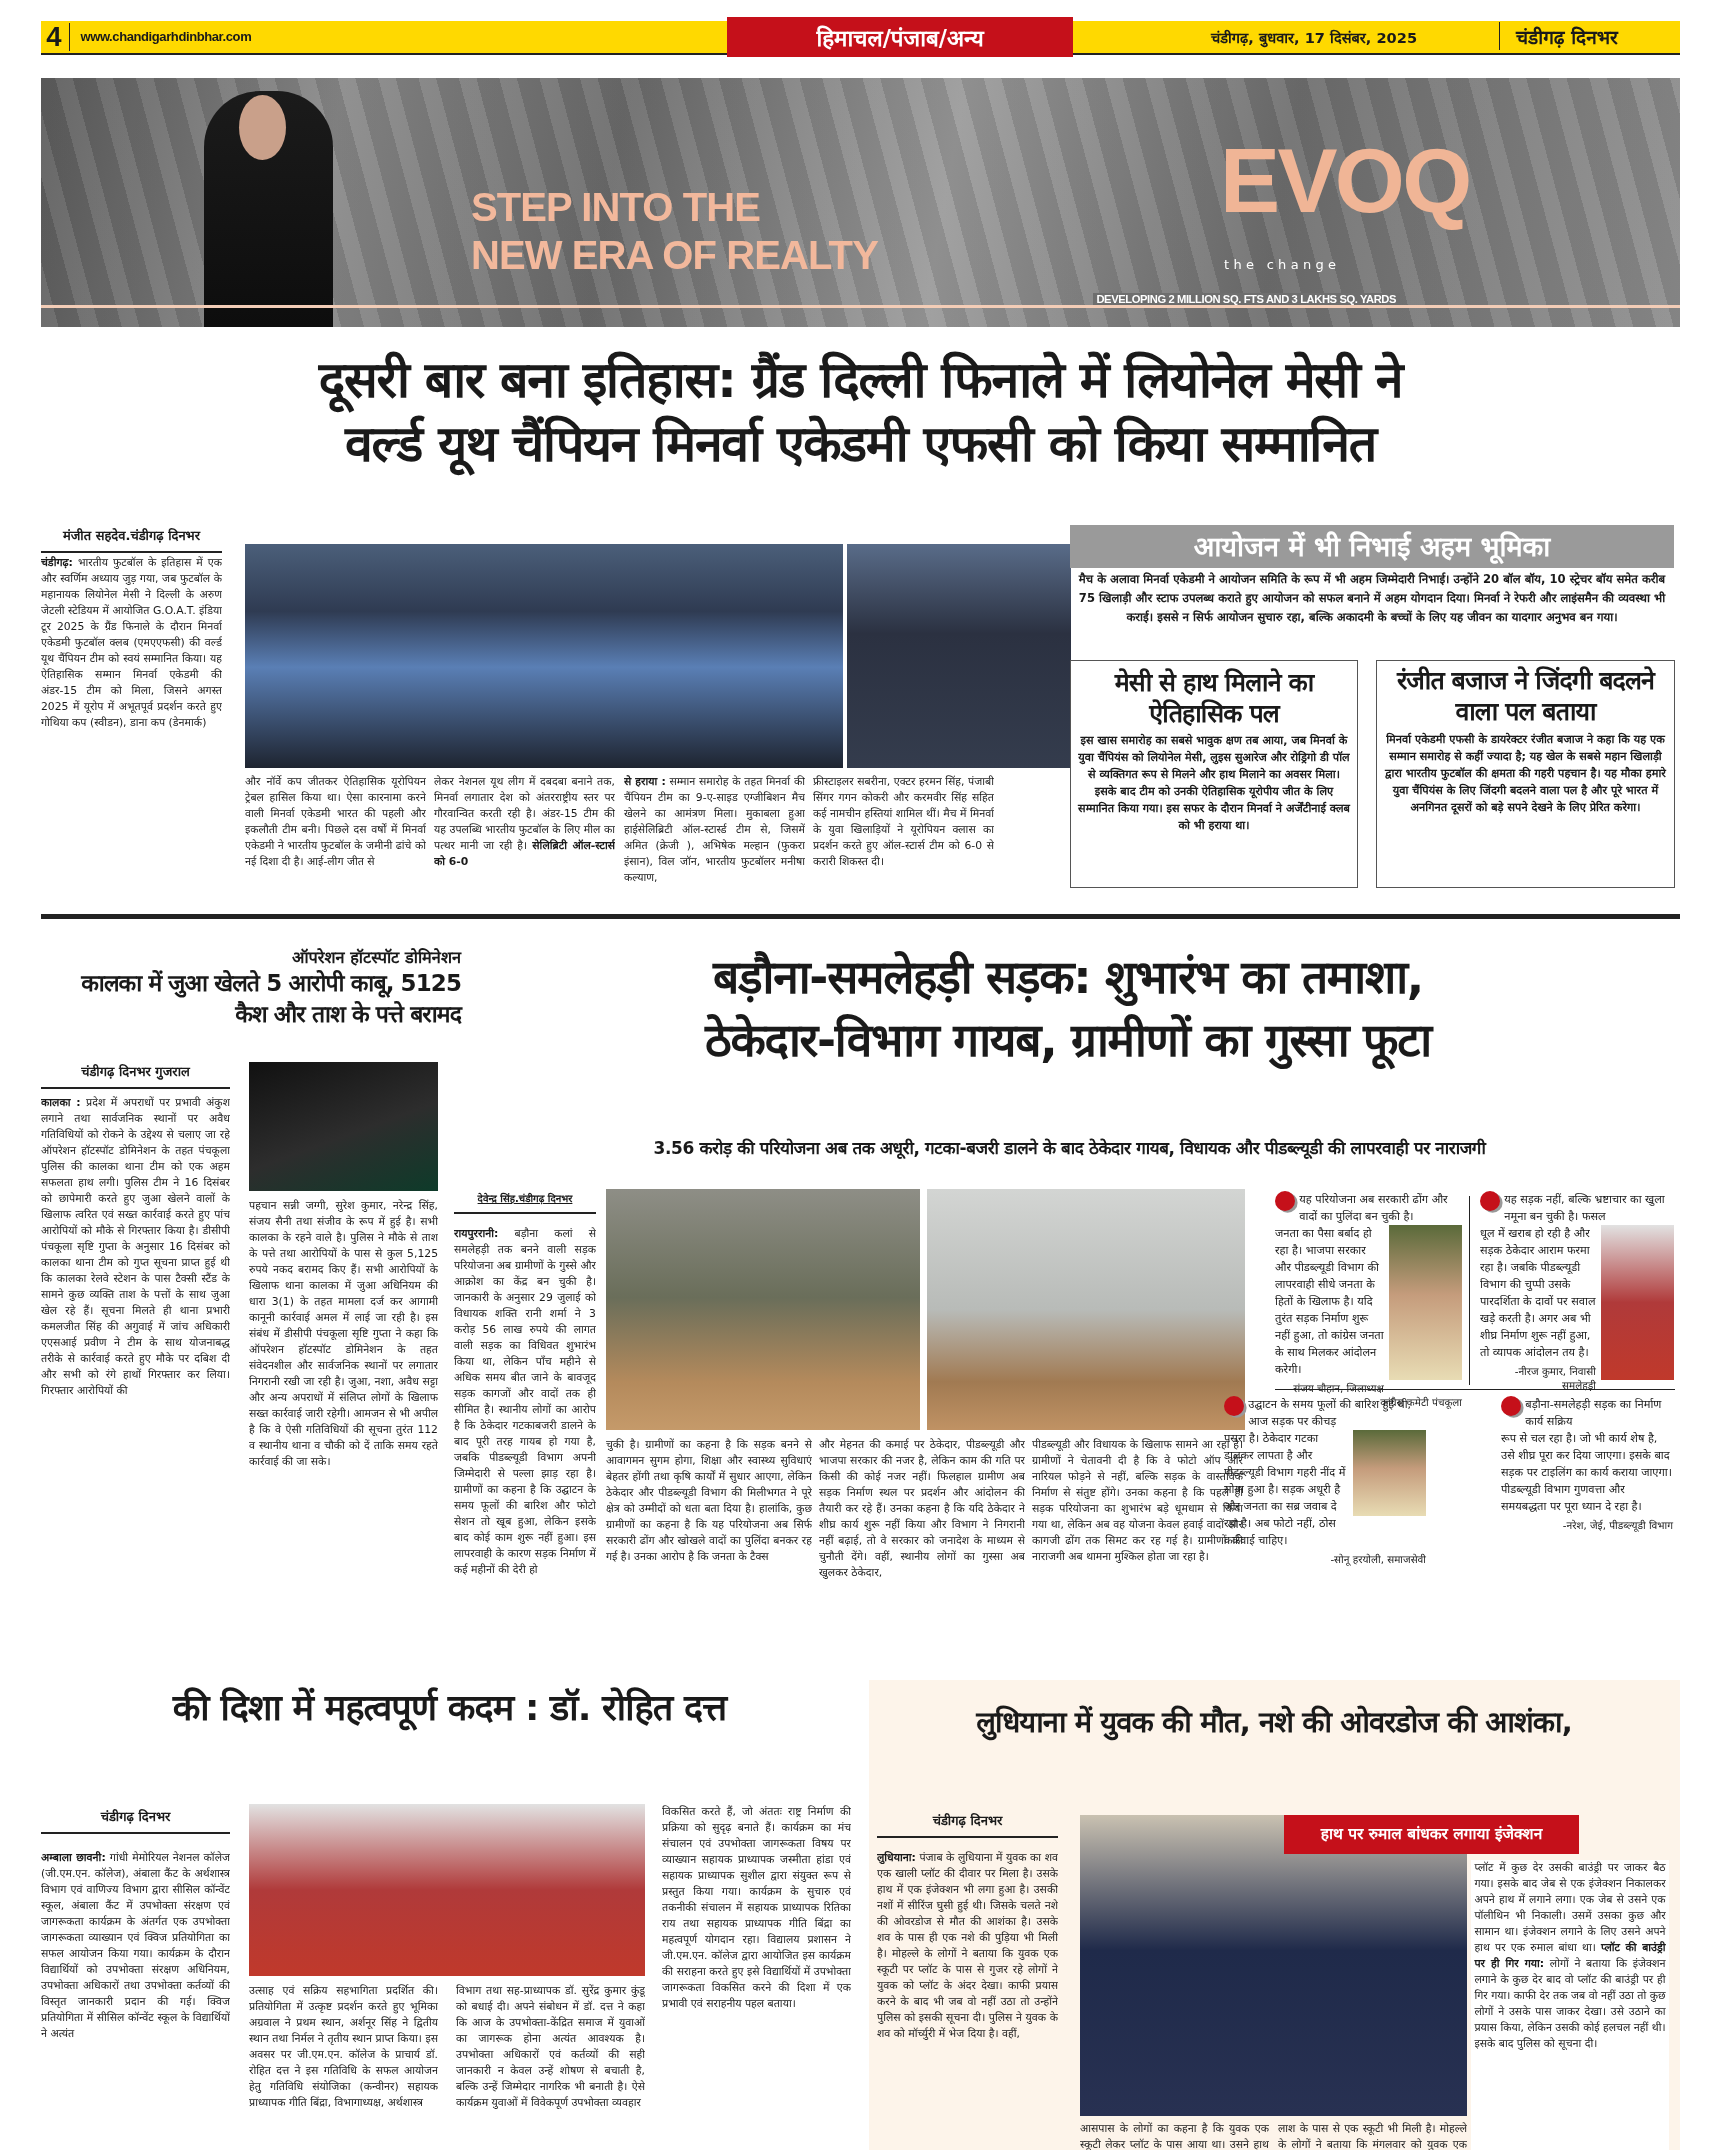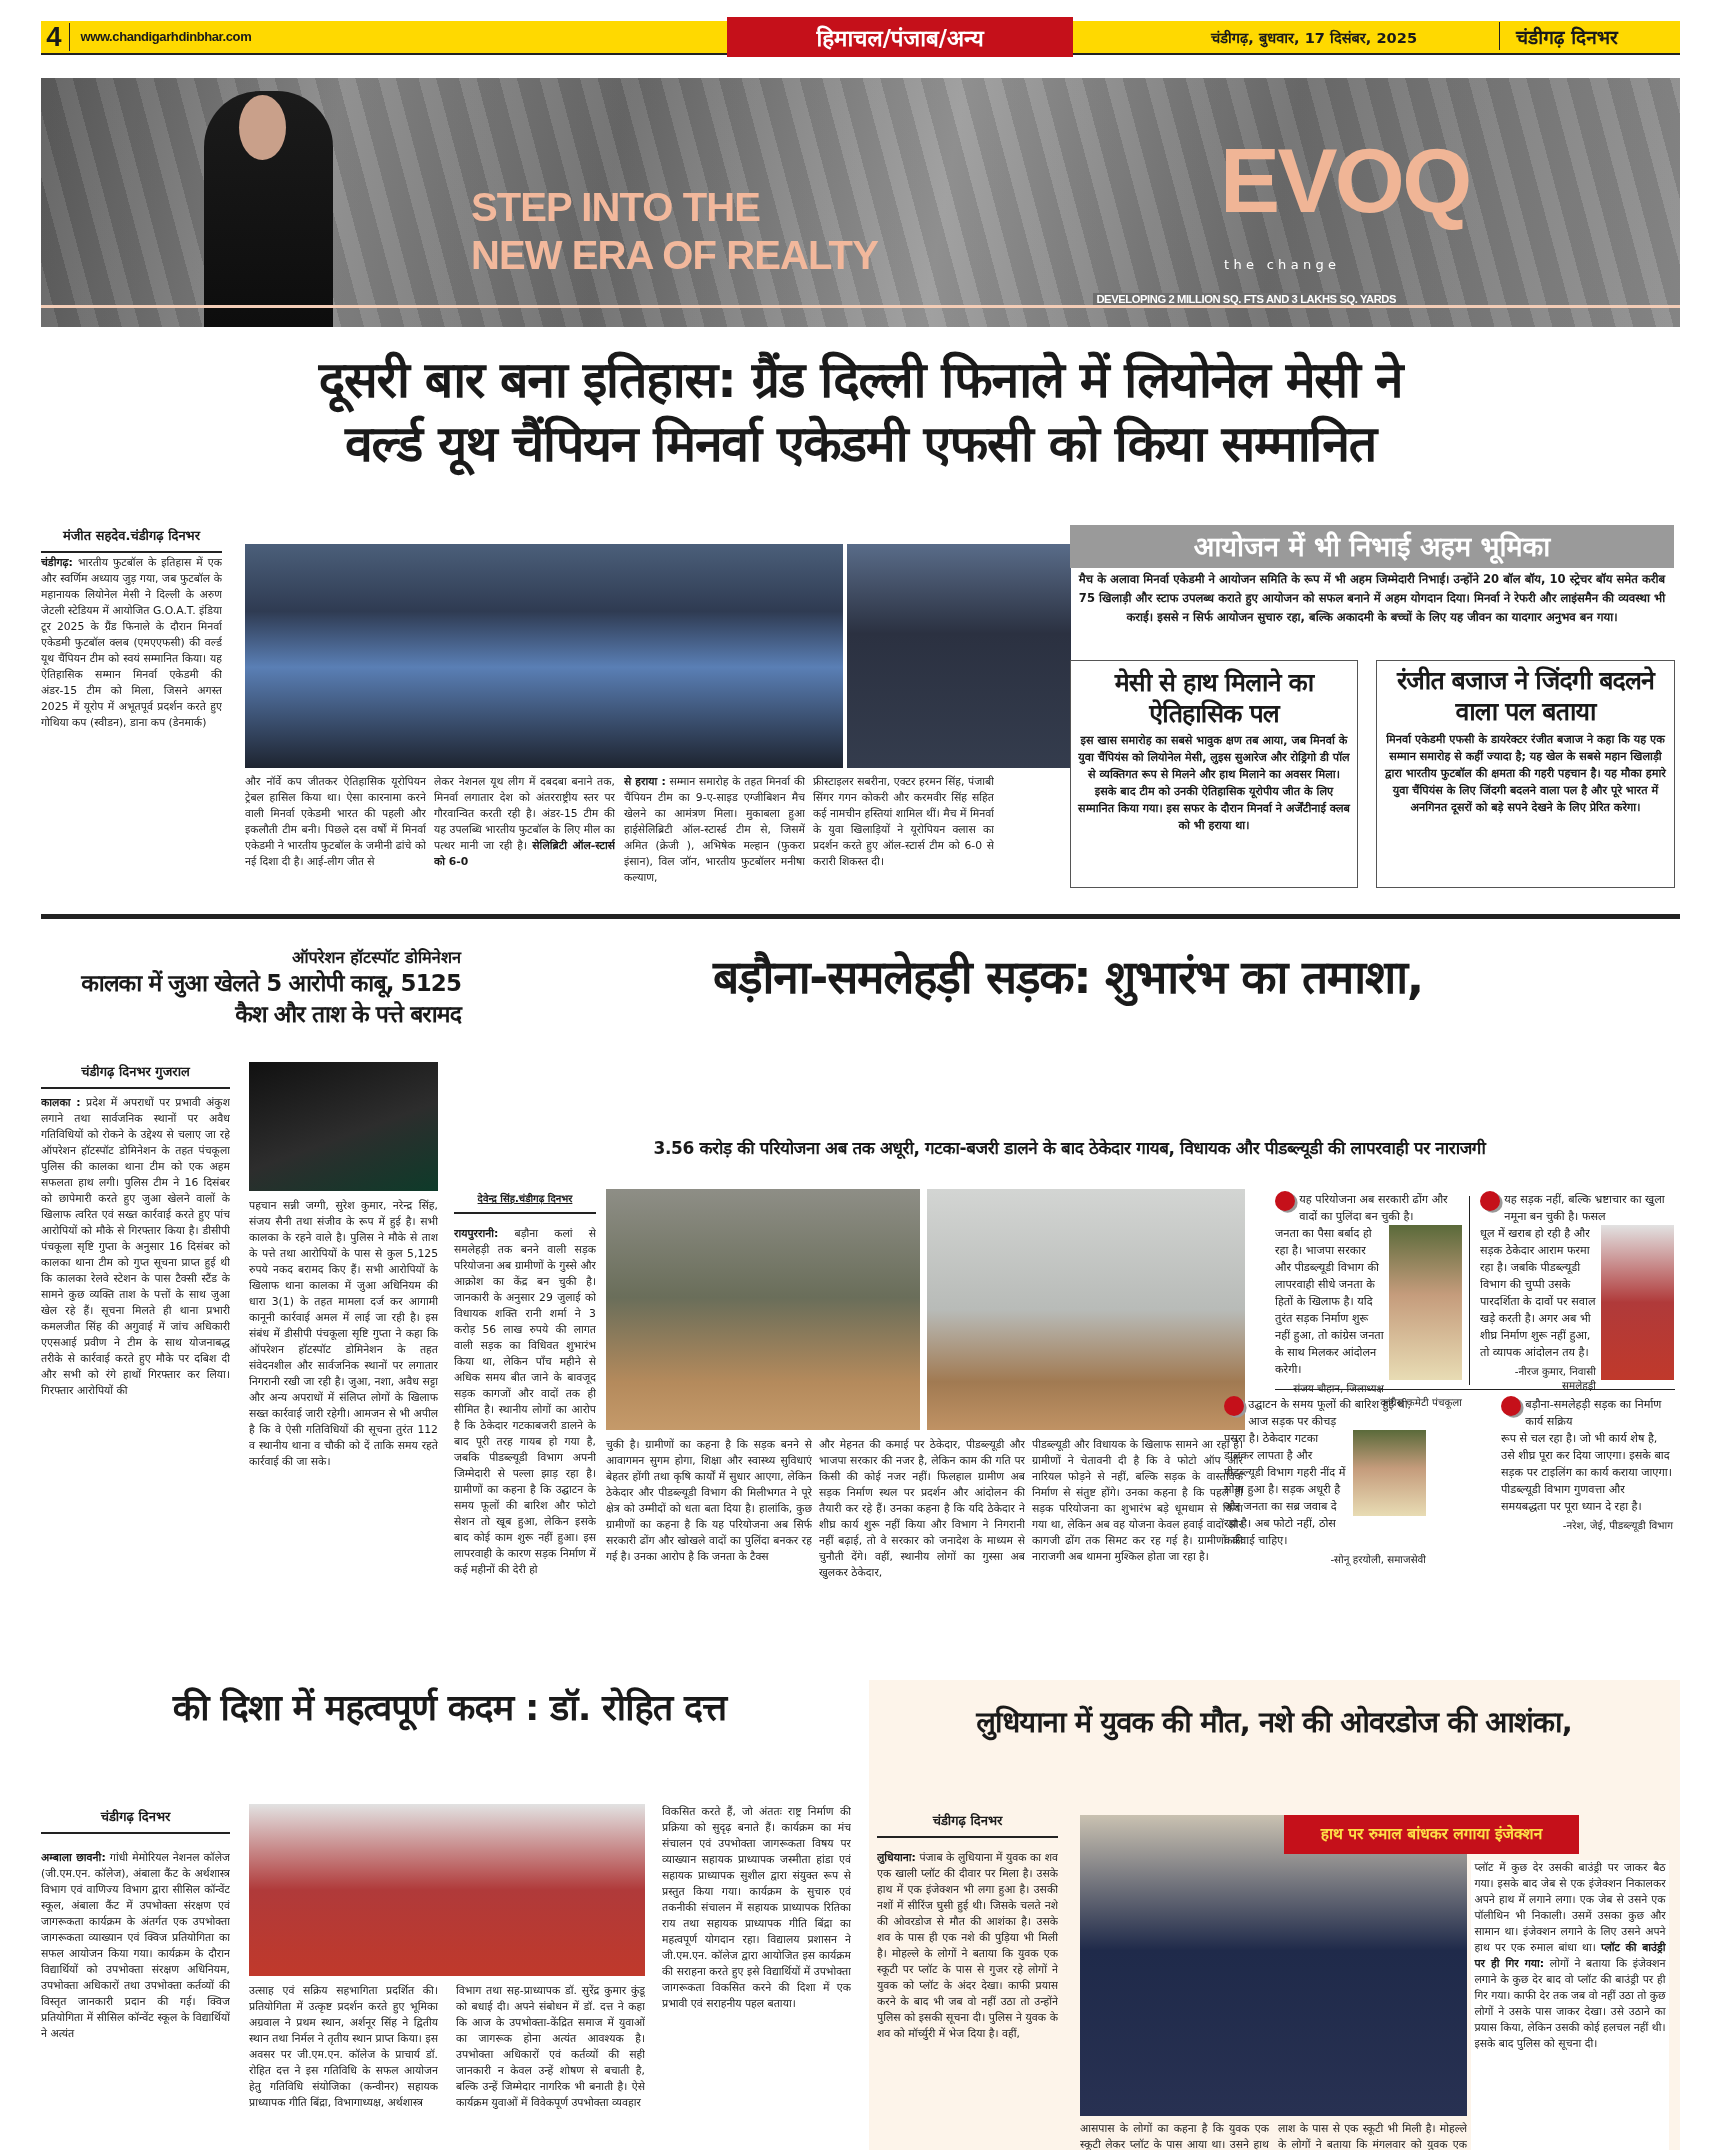--- a/index.html
+++ b/index.html
@@ -48,21 +48,21 @@
   .ph-face { background: linear-gradient(180deg,#5a6a3a 0%,#c59c7c 45%,#e8dcb4 100%); }
 
   .boxed { border: 1.3px solid #555; }
   .grey-bar { background: #9a9a9a; color: #fff; font: bold 27px "DejaVu Sans", sans-serif; text-align: center; }
   .center-text { text-align: center; font: bold 11.6px "DejaVu Sans", sans-serif; line-height: 19px; }
   .quote-dot { width: 20px; height: 20px; border-radius: 50%; background: #c5101a; box-shadow: 2.6px 1.7px 0 #999; display: inline-block; float: left; margin: 0 4.3px 1.7px 0; }
   .quote-text { font: 11.2px "DejaVu Sans", sans-serif; line-height: 17px; }
   .quote-sig { font: 10.3px "DejaVu Sans", sans-serif; text-align: right; margin-top: 2.6px; }
   .q-photo { float: right; width: 73px; height: 155px; margin: 0 0 3.4px 5.2px; }
   .thick-rule { background: #222; height: 5.2px; }
-  .red-label { background: #c5101a; color: #fde047; font: bold 15.5px "DejaVu Sans", sans-serif; text-align: center; }
+  .red-label { background: #c5101a; color: #ffffff; font: bold 15.5px "DejaVu Sans", sans-serif; text-align: center; }
 </style>
 </head>
 <body>
 
 <div class="abs masthead">
   <div class="page-num">4</div>
   <div class="site-url">www.chandigarhdinbhar.com</div>
   <div class="section-tag">हिमाचल/पंजाब/अन्य</div>
   <div class="date-line">चंडीगढ़, बुधवार, 17 दिसंबर, 2025</div>
   <div class="mast-divider"></div>
@@ -129,20 +129,21 @@
 <div class="abs byline" style="left:41px; top:1062px; width:189px;">चंडीगढ़ दिनभर गुजराल</div>
 <div class="abs photo ph-cards" style="left:249px; top:1062px; width:189px; height:129px;"></div>
 <div class="abs body-text" style="left:41px; top:1095px; width:189px; height:559px; overflow:hidden;">
   <b>कालका :</b>
   <span>प्रदेश में अपराधों पर प्रभावी अंकुश लगाने तथा सार्वजनिक स्थानों पर अवैध गतिविधियों को रोकने के उद्देश्य से चलाए जा रहे ऑपरेशन हॉटस्पॉट डोमिनेशन के तहत पंचकूला पुलिस की कालका थाना टीम को एक अहम सफलता हाथ लगी। पुलिस टीम ने 16 दिसंबर को छापेमारी करते हुए जुआ खेलने वालों के खिलाफ त्वरित एवं सख्त कार्रवाई करते हुए पांच आरोपियों को मौके से गिरफ्तार किया है। डीसीपी पंचकूला सृष्टि गुप्ता के अनुसार 16 दिसंबर को कालका थाना टीम को गुप्त सूचना प्राप्त हुई थी कि कालका रेलवे स्टेशन के पास टैक्सी स्टैंड के सामने कुछ व्यक्ति ताश के पत्तों के साथ जुआ खेल रहे हैं। सूचना मिलते ही थाना प्रभारी कमलजीत सिंह की अगुवाई में जांच अधिकारी एएसआई प्रवीण ने टीम के साथ योजनाबद्ध तरीके से कार्रवाई करते हुए मौके पर दबिश दी और सभी को रंगे हाथों गिरफ्तार कर लिया। गिरफ्तार आरोपियों की</span>
 </div>
 <div class="abs body-text" style="left:249px; top:1198px; width:189px; height:456px; overflow:hidden;">पहचान सन्नी जग्गी, सुरेश कुमार, नरेन्द्र सिंह, संजय सैनी तथा संजीव के रूप में हुई है। सभी कालका के रहने वाले है। पुलिस ने मौके से ताश के पत्ते तथा आरोपियों के पास से कुल 5,125 रुपये नकद बरामद किए हैं। सभी आरोपियों के खिलाफ थाना कालका में जुआ अधिनियम की धारा 3(1) के तहत मामला दर्ज कर आगामी कानूनी कार्रवाई अमल में लाई जा रही है। इस संबंध में डीसीपी पंचकूला सृष्टि गुप्ता ने कहा कि ऑपरेशन हॉटस्पॉट डोमिनेशन के तहत संवेदनशील और सार्वजनिक स्थानों पर लगातार निगरानी रखी जा रही है। जुआ, नशा, अवैध सट्टा और अन्य अपराधों में संलिप्त लोगों के खिलाफ सख्त कार्रवाई जारी रहेगी। आमजन से भी अपील है कि वे ऐसी गतिविधियों की सूचना तुरंत 112 व स्थानीय थाना व चौकी को दें ताकि समय रहते कार्रवाई की जा सके।</div>
 
 <div class="abs h-big" style="left:456px; top:946px; width:1224px;">
   <div>बड़ौना-समलेहड़ी सड़क: शुभारंभ का तमाशा,</div>
+  <div>ठेकेदार-विभाग गायब, ग्रामीणों का गुस्सा फूटा</div>
 </div>
 <div class="abs" style="left:460px; top:1136px; width:1219px; font: bold 17px 'DejaVu Sans', sans-serif; text-align:center; letter-spacing:-0.4px;">3.56 करोड़ की परियोजना अब तक अधूरी, गटका-बजरी डालने के बाद ठेकेदार गायब, विधायक और पीडब्ल्यूडी की लापरवाही पर नाराजगी</div>
 
 <div class="abs byline" style="left:454px; top:1191px; width:142px; font-size:10px;text-decoration:underline;">देवेन्द्र सिंह.चंडीगढ़ दिनभर</div>
 <div class="abs body-text" style="left:454px; top:1226px; width:142px; height:426px; overflow:hidden;">
   <b>रायपुररानी:</b>
   <span>बड़ौना कलां से समलेहड़ी तक बनने वाली सड़क परियोजना अब ग्रामीणों के गुस्से और आक्रोश का केंद्र बन चुकी है। जानकारी के अनुसार 29 जुलाई को विधायक शक्ति रानी शर्मा ने 3 करोड़ 56 लाख रुपये की लागत वाली सड़क का विधिवत शुभारंभ किया था, लेकिन पाँच महीने से अधिक समय बीत जाने के बावजूद सड़क कागजों और वादों तक ही सीमित है। स्थानीय लोगों का आरोप है कि ठेकेदार गटकाबजरी डालने के बाद पूरी तरह गायब हो गया है, जबकि पीडब्ल्यूडी विभाग अपनी जिम्मेदारी से पल्ला झाड़ रहा है। ग्रामीणों का कहना है कि उद्घाटन के समय फूलों की बारिश और फोटो सेशन तो खूब हुआ, लेकिन इसके बाद कोई काम शुरू नहीं हुआ। इस लापरवाही के कारण सड़क निर्माण में कई महीनों की देरी हो</span>
 </div>
 <div class="abs photo ph-road" style="left:606px; top:1189px; width:314px; height:241px;"></div>
 <div class="abs photo ph-fog" style="left:927px; top:1189px; width:318px; height:241px;"></div>

